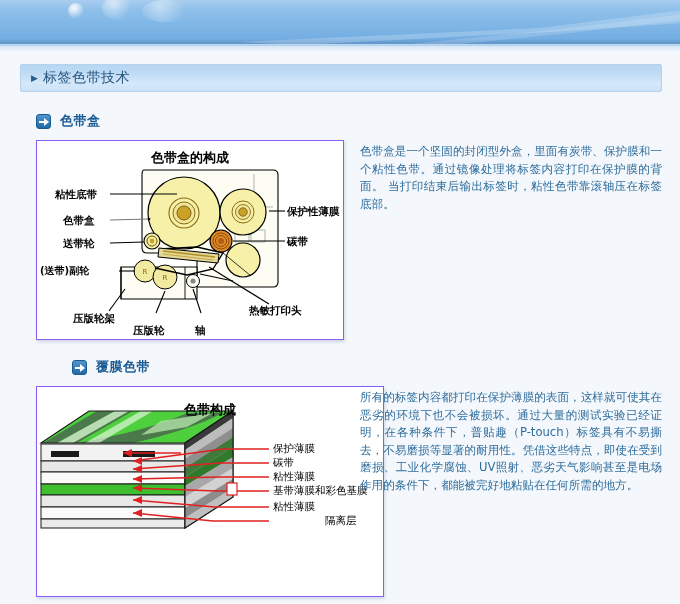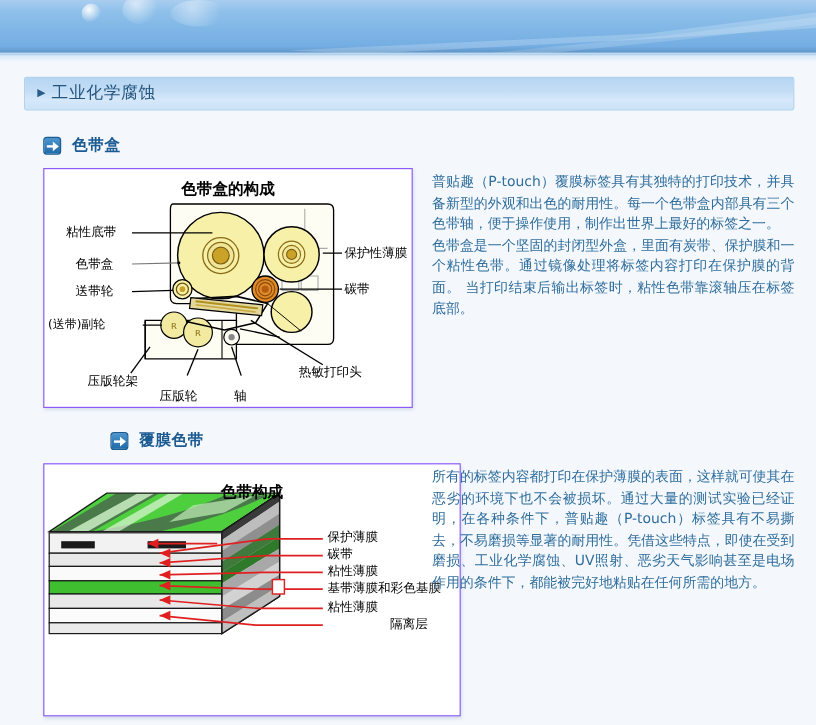--- a/index.html
+++ b/index.html
@@ -100,21 +100,21 @@
     position: absolute;
     font-size: 11.6px;
     line-height: 17.6px;
     color: #2f6d9c;
     text-align: justify;
   }
   .textblock p { margin: 0; }
 
   
   .dlabel {
-    position: absolute; font-size: 10.5px; font-weight: normal;
+    position: absolute; font-size: 10.5px; font-weight: bold;
     color: #000; white-space: nowrap; line-height: 1;
   }
   .dlabel.sm { font-size: 10px; }
 
   
   .llabel {
     position: absolute; font-size: 10.5px; font-weight: normal;
     color: #000; white-space: nowrap; line-height: 1;
   }
   svg { display: block; }
@@ -131,21 +131,21 @@
   </div>
   <div class="hdr-bubble b1"></div>
   <div class="hdr-bubble b2"></div>
   <div class="hdr-bubble b3"></div>
   <div class="page-title">色带技术报告</div>
 </div>
 <div class="hdr-underglow"></div>
 
 <div class="section-bar">
   <span class="caret">▶</span>
-  <span class="sec-label">工业化学腐蚀</span>
+  <span class="sec-label">标签色带技术</span>
 </div>
 
 <div class="subhead" style="left:36px; top:112px;">
   <span class="arrow-chip"></span>
   <span class="sh-label">色带盒</span>
 </div>
 
 <div class="figbox" style="left:36px; top:140px; width:308px; height:200px;">
 
   <div class="fig-title" style="top:8px;">色带盒的构成</div>
@@ -225,25 +225,24 @@
   <div class="dlabel" style="left:250px; top:65px;">保护性薄膜</div>
   <div class="dlabel" style="left:250px; top:95px;">碳带</div>
 
   <div class="dlabel" style="left:36px;  top:172px;text-align:center;">压版轮架</div>
   <div class="dlabel" style="left:96px;  top:184px;">压版轮</div>
   <div class="dlabel" style="left:158px; top:184px;">轴</div>
   <div class="dlabel" style="left:212px; top:164px;">热敏打印头</div>
 </div>
 
 <div class="textblock" style="left:360px; top:143px; width:302px;">
-  <p>普贴趣（P-touch）覆膜标签具有其独特的打印技术，并具备新型的外观和出色的耐用性。每一个色带盒内部具有三个色带轴，便于操作使用，制作出世界上最好的标签之一。</p>
   <p>色带盒是一个坚固的封闭型外盒，里面有炭带、保护膜和一个粘性色带。通过镜像处理将标签内容打印在保护膜的背面。 当打印结束后输出标签时，粘性色带靠滚轴压在标签底部。</p>
 </div>
 
-<div class="subhead" style="left:52px; top:358px;padding-left:40px;">
+<div class="subhead" style="left:32px; top:358px;padding-left:40px;">
   <span class="arrow-chip"></span>
   <span class="sh-label">覆膜色带</span>
 </div>
 
 <div class="figbox" style="left:36px; top:386px; width:348px; height:211px;">
 
   <div class="fig-title" style="top:14px;">色带构成</div>
 
   <svg width="308" height="211" viewBox="0 0 308 211">
     <defs>

